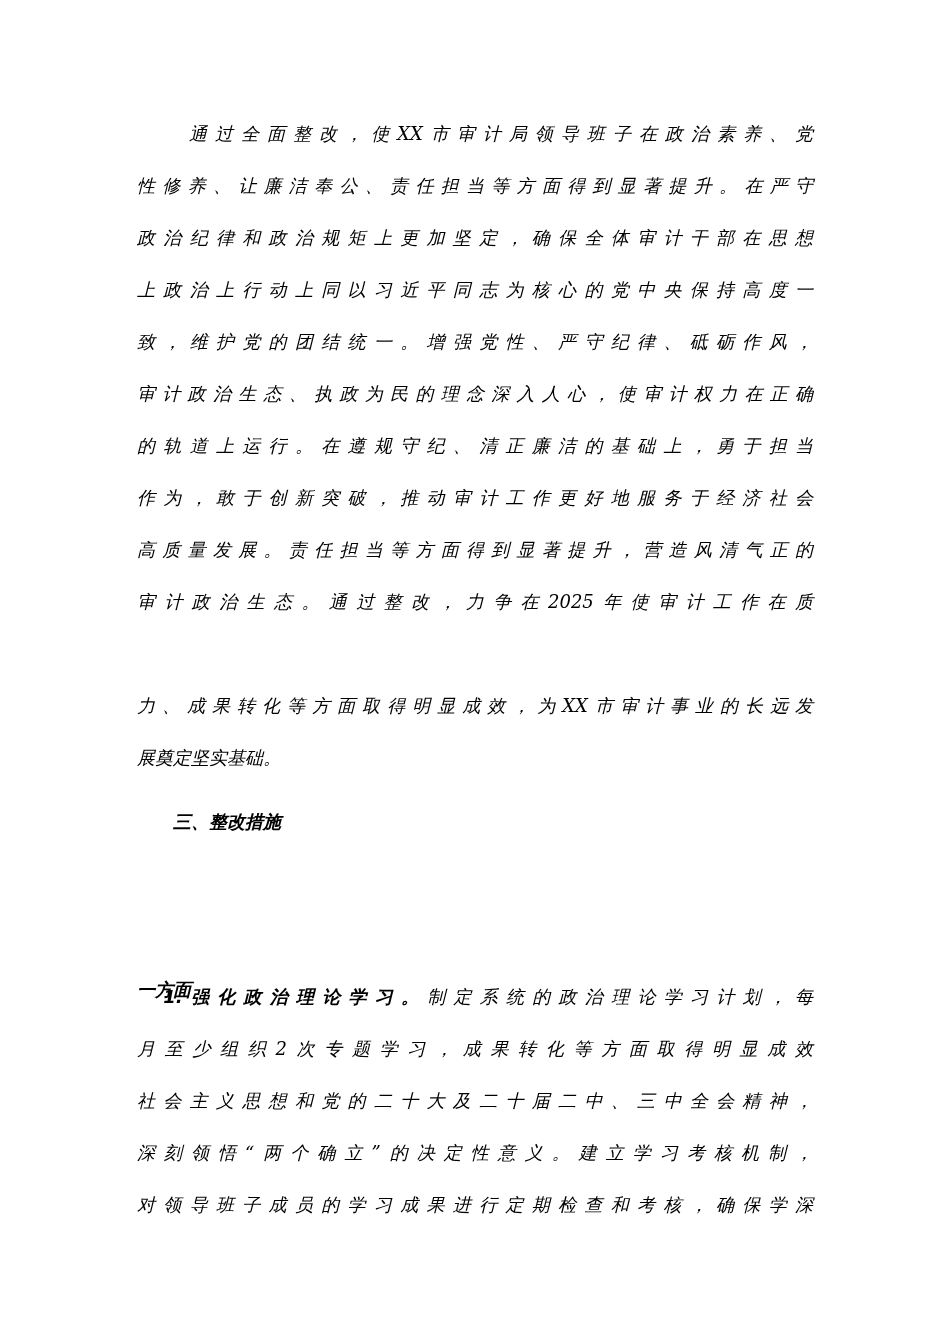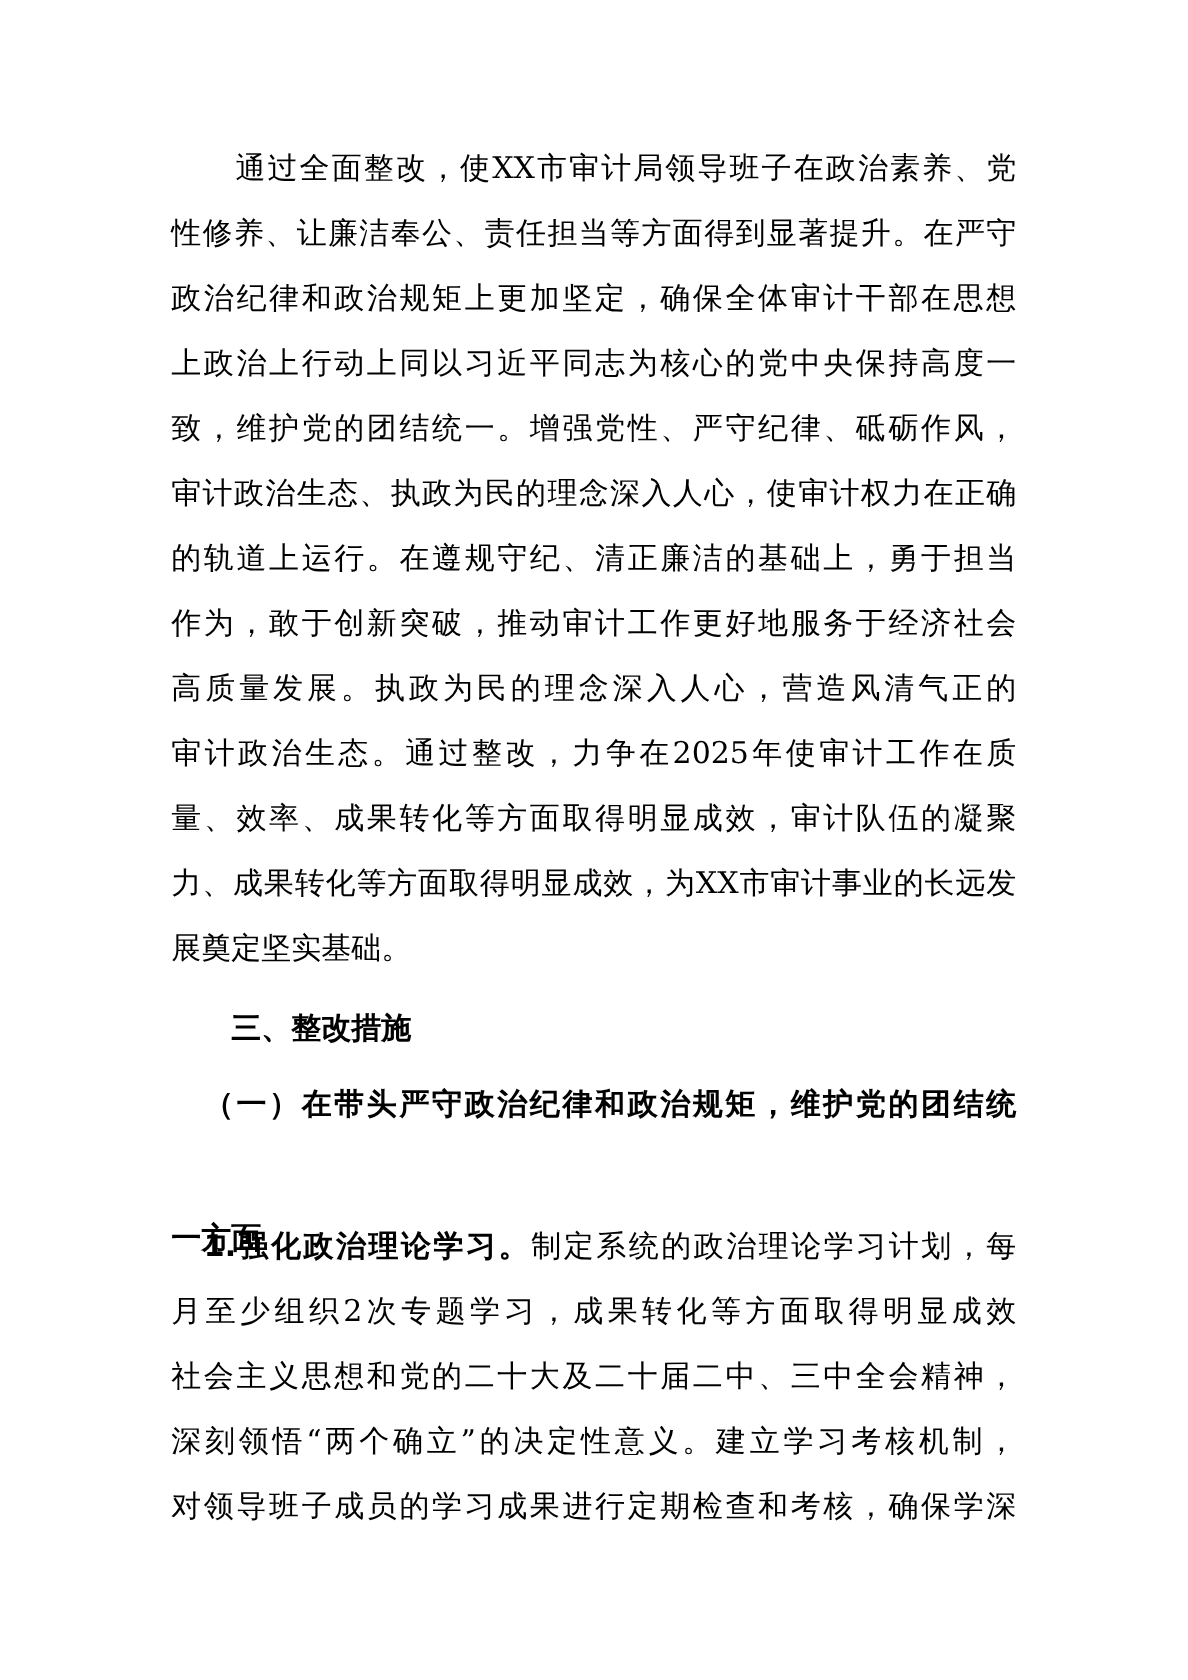--- a/index.html
+++ b/index.html
@@ -1,46 +1,44 @@
 <!DOCTYPE html>
 <html><head>
 <meta charset="utf-8">
 <style>
   html, body { margin:0; padding:0; background:#ffffff; }
   body { width:950px; height:1344px; position:relative; overflow:hidden;
          font-family: "DejaVu Serif", "Liberation Serif", serif; color:#000; }
   .page { position:absolute; left:0; top:0; width:950px; height:1344px; background:#fff; }
   .line { position:absolute; left:137px; width:676px; height:40px; line-height:40px;
-          font-size:24px; white-space:nowrap; text-align:justify; text-align-last:justify;
-          letter-spacing:0px; }
+          font-size:18px; white-space:nowrap; text-align:justify; text-align-last:justify;
+          letter-spacing:0px;font-style:italic; }
   .line.last { text-align-last:left; }
   .b { font-weight:bold; font-family: "DejaVu Sans", "Liberation Sans", sans-serif; }
 </style>
 </head>
 <body>
 
 <div class="page">
 
   <div class="line" style="top:114px">　　通过全面整改，使XX市审计局领导班子在政治素养、党</div>
   <div class="line" style="top:166px">性修养、让廉洁奉公、责任担当等方面得到显著提升。在严守</div>
   <div class="line" style="top:218px">政治纪律和政治规矩上更加坚定，确保全体审计干部在思想</div>
   <div class="line" style="top:270px">上政治上行动上同以习近平同志为核心的党中央保持高度一</div>
   <div class="line" style="top:322px">致，维护党的团结统一。增强党性、严守纪律、砥砺作风，</div>
   <div class="line" style="top:374px">审计政治生态、执政为民的理念深入人心，使审计权力在正确</div>
   <div class="line" style="top:426px">的轨道上运行。在遵规守纪、清正廉洁的基础上，勇于担当</div>
   <div class="line" style="top:478px">作为，敢于创新突破，推动审计工作更好地服务于经济社会</div>
-  <div class="line" style="top:530px">高质量发展。执政为民的理念深入人心，营造风清气正的</div>
+  <div class="line" style="top:530px">高质量发展。责任担当等方面得到显著提升，营造风清气正的</div>
   <div class="line" style="top:582px">审计政治生态。通过整改，力争在2025年使审计工作在质</div>
-  <div class="line" style="top:634px">量、效率、成果转化等方面取得明显成效，审计队伍的凝聚</div>
   <div class="line" style="top:686px">力、成果转化等方面取得明显成效，为XX市审计事业的长远发</div>
   <div class="line last" style="top:738px">展奠定坚实基础。</div>
 
   <div class="line last b" style="top:802px">　　三、整改措施</div>
 
-  <div class="line b" style="top:863px">　（一）在带头严守政治纪律和政治规矩，维护党的团结统</div>
   <div class="line last b" style="top:970px">一方面</div>
 
   <div class="line" style="top:977px">
     <span class="b">　1.强化政治理论学习。</span><span>制定系统的政治理论学习计划，每</span>
   </div>
   <div class="line" style="top:1029px">月至少组织2次专题学习，成果转化等方面取得明显成效</div>
   <div class="line" style="top:1081px">社会主义思想和党的二十大及二十届二中、三中全会精神，</div>
   <div class="line" style="top:1133px">深刻领悟“两个确立”的决定性意义。建立学习考核机制，</div>
   <div class="line" style="top:1185px">对领导班子成员的学习成果进行定期检查和考核，确保学深</div>
 

